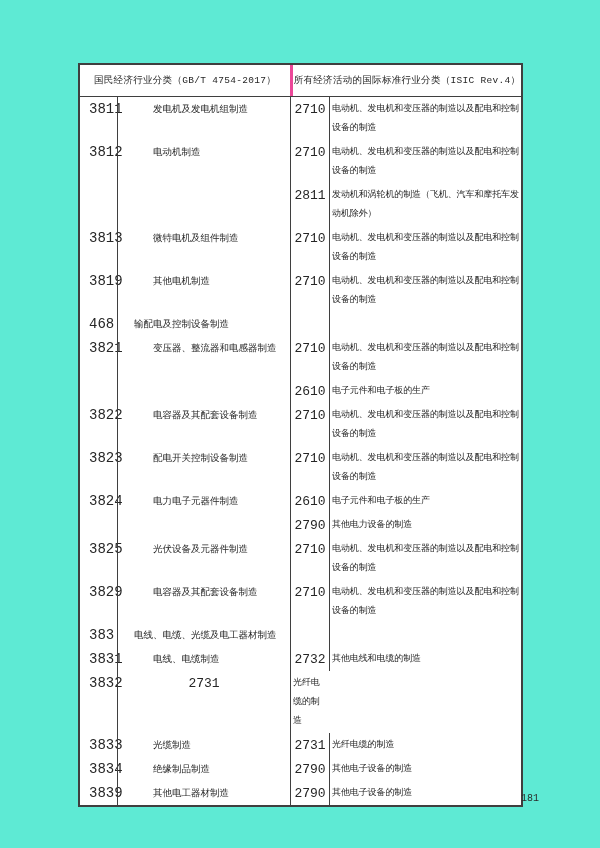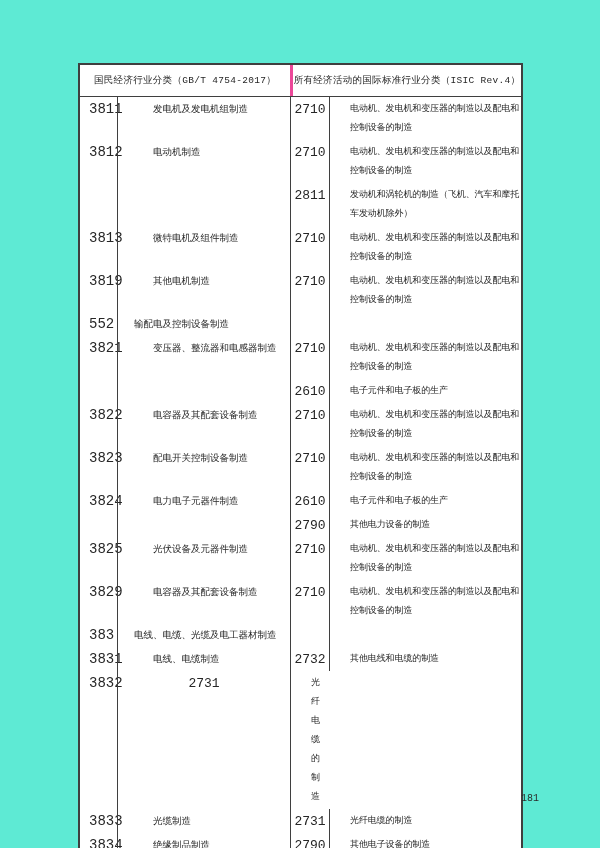--- a/index.html
+++ b/index.html
@@ -45,21 +45,21 @@
   .cell {
     box-sizing: border-box;
     padding-top: 2.5px;
     padding-bottom: 2.5px;
     line-height: 19px;
   }
   .c1 { font-size: 14px; padding-left: 9px; white-space: nowrap; }
   .c2 { font-size: 9.5px; padding-left: 35px; border-left: 1px solid #3f3f3f; white-space: nowrap; overflow: hidden; }
   .row.section .c2 { padding-left: 16px; }
   .c3 { font-size: 13px; text-align: center; border-left: 1px solid #3f3f3f; }
-  .c4 { font-size: 9px; letter-spacing: -0.1px; padding-left: 20px; padding-right: 1px; border-left: 1px solid #3f3f3f; }
+  .c4 { font-size: 9px; letter-spacing: -0.1px; padding-left: 2px; padding-right: 1px; border-left: 1px solid #3f3f3f; }
   .pageno {
     position: absolute;
     left: 521px;
     top: 793px;
     font-size: 10px;
     color: #2b2b2b;
   }
 </style>
 </head>
 <body>
@@ -96,21 +96,21 @@
       <div class="cell c3">2710</div>
       <div class="cell c4">电动机、发电机和变压器的制造以及配电和控制设备的制造</div>
     </div>
         <div class="row">
       <div class="cell c1">3819</div>
       <div class="cell c2">其他电机制造</div>
       <div class="cell c3">2710</div>
       <div class="cell c4">电动机、发电机和变压器的制造以及配电和控制设备的制造</div>
     </div>
         <div class="row section">
-      <div class="cell c1">552</div>
+      <div class="cell c1">468</div>
       <div class="cell c2">输配电及控制设备制造</div>
       <div class="cell c3"></div>
       <div class="cell c4"></div>
     </div>
         <div class="row">
       <div class="cell c1">3821</div>
       <div class="cell c2">变压器、整流器和电感器制造</div>
       <div class="cell c3">2710</div>
       <div class="cell c4">电动机、发电机和变压器的制造以及配电和控制设备的制造</div>
     </div>
@@ -180,20 +180,21 @@
       <div class="cell c4">光纤电缆的制造</div>
     </div>
         <div class="row">
       <div class="cell c1">3834</div>
       <div class="cell c2">绝缘制品制造</div>
       <div class="cell c3">2790</div>
       <div class="cell c4">其他电子设备的制造</div>
     </div>
         <div class="row">
       <div class="cell c1">3839</div>
+      <div class="cell c2">其他电工器材制造</div>
       <div class="cell c3">2790</div>
       <div class="cell c4">其他电子设备的制造</div>
     </div>
       </div>
   </div>
 
   <div class="pageno">181</div>
 
 </div>
 

